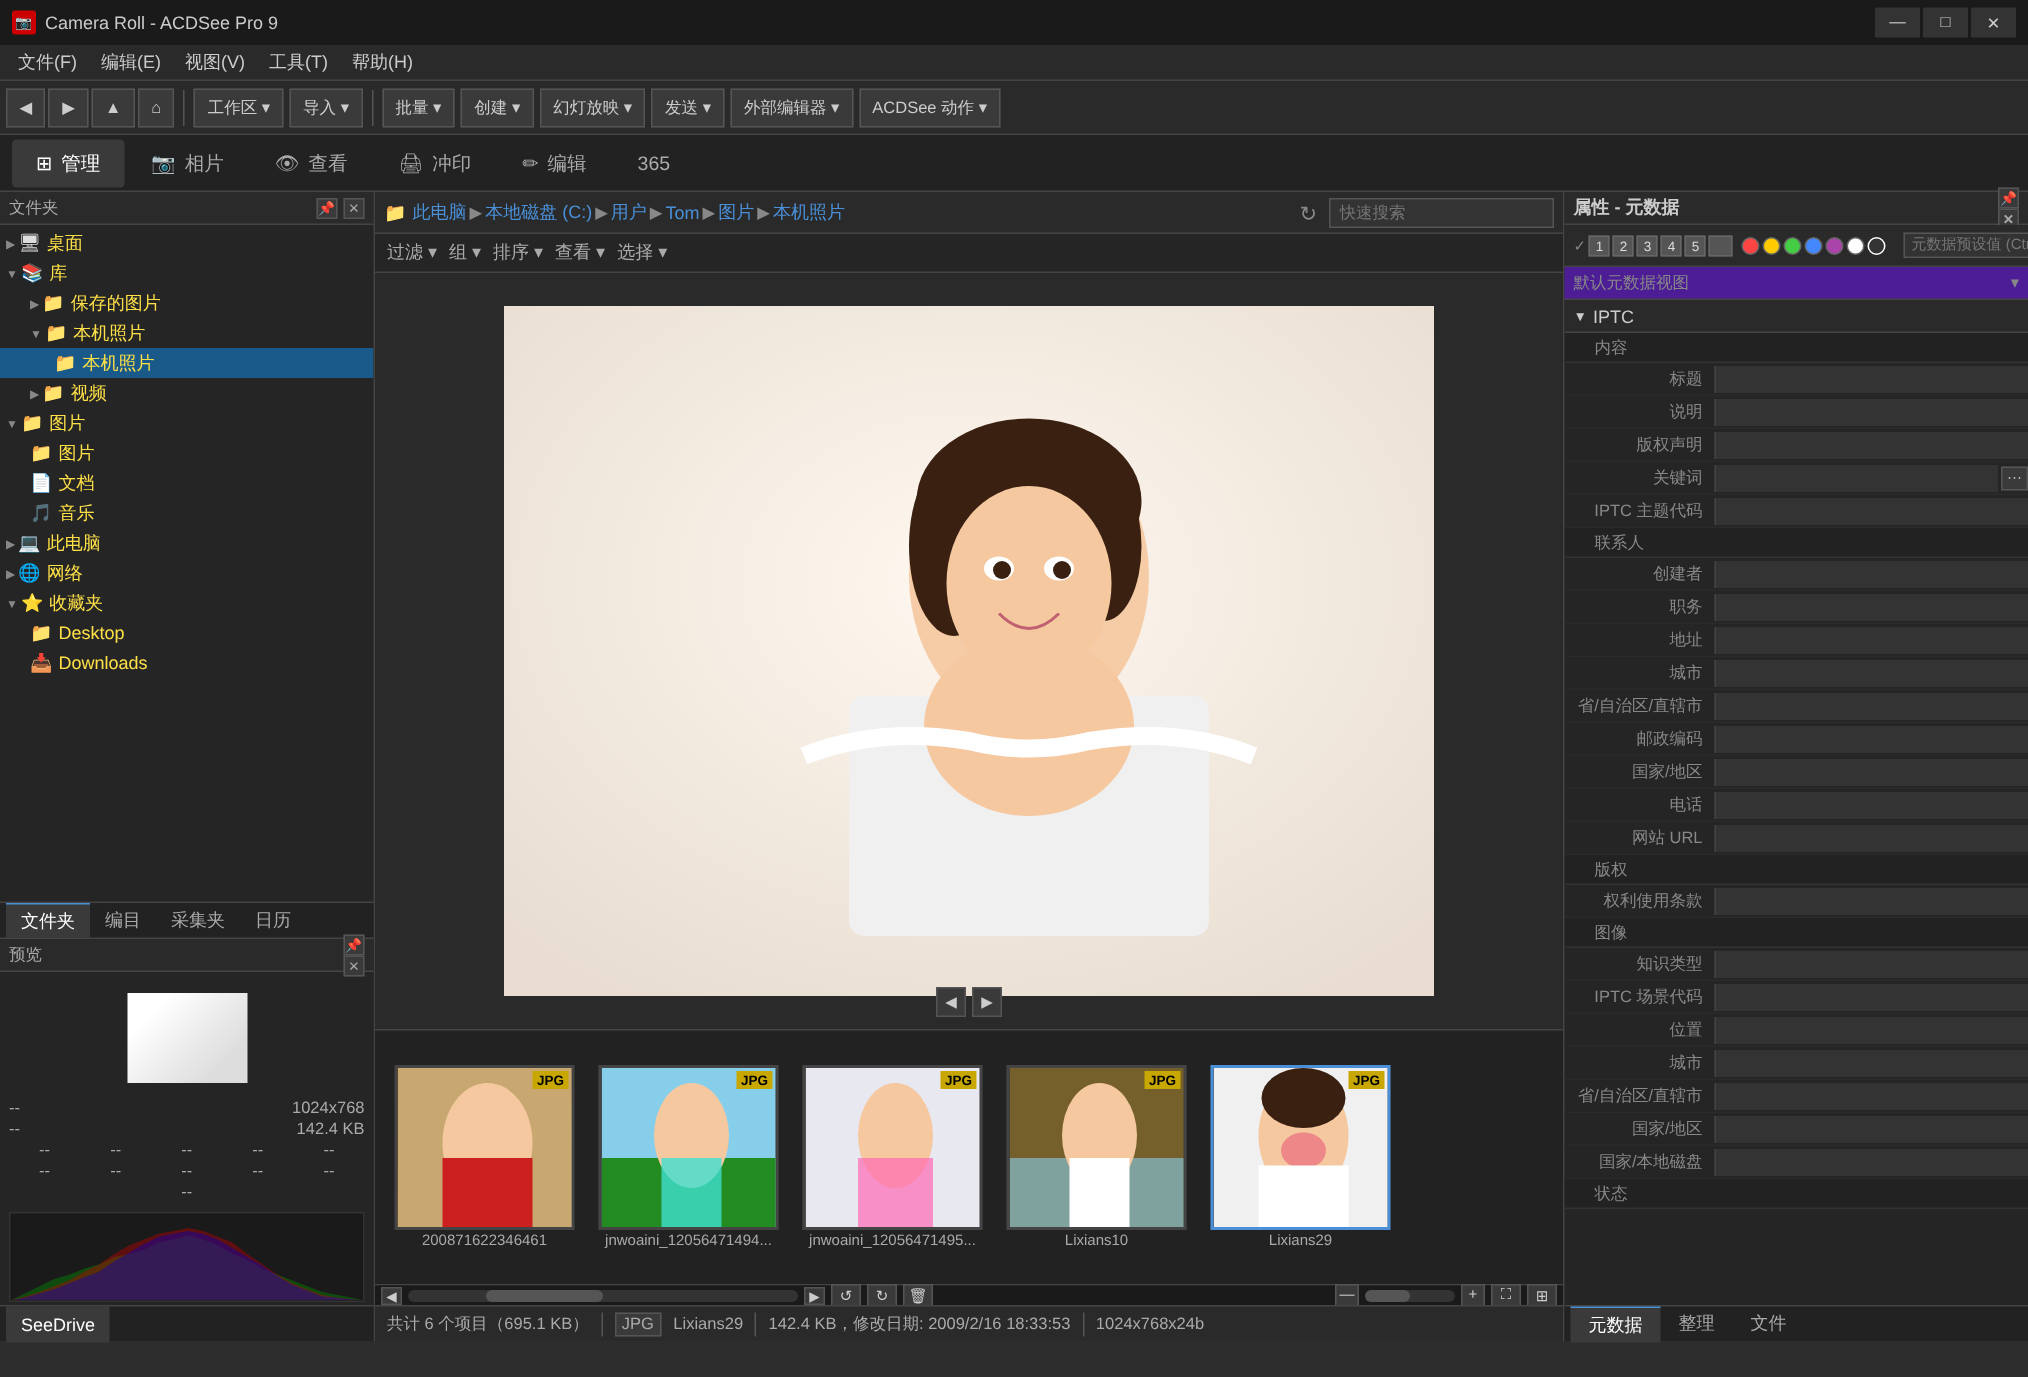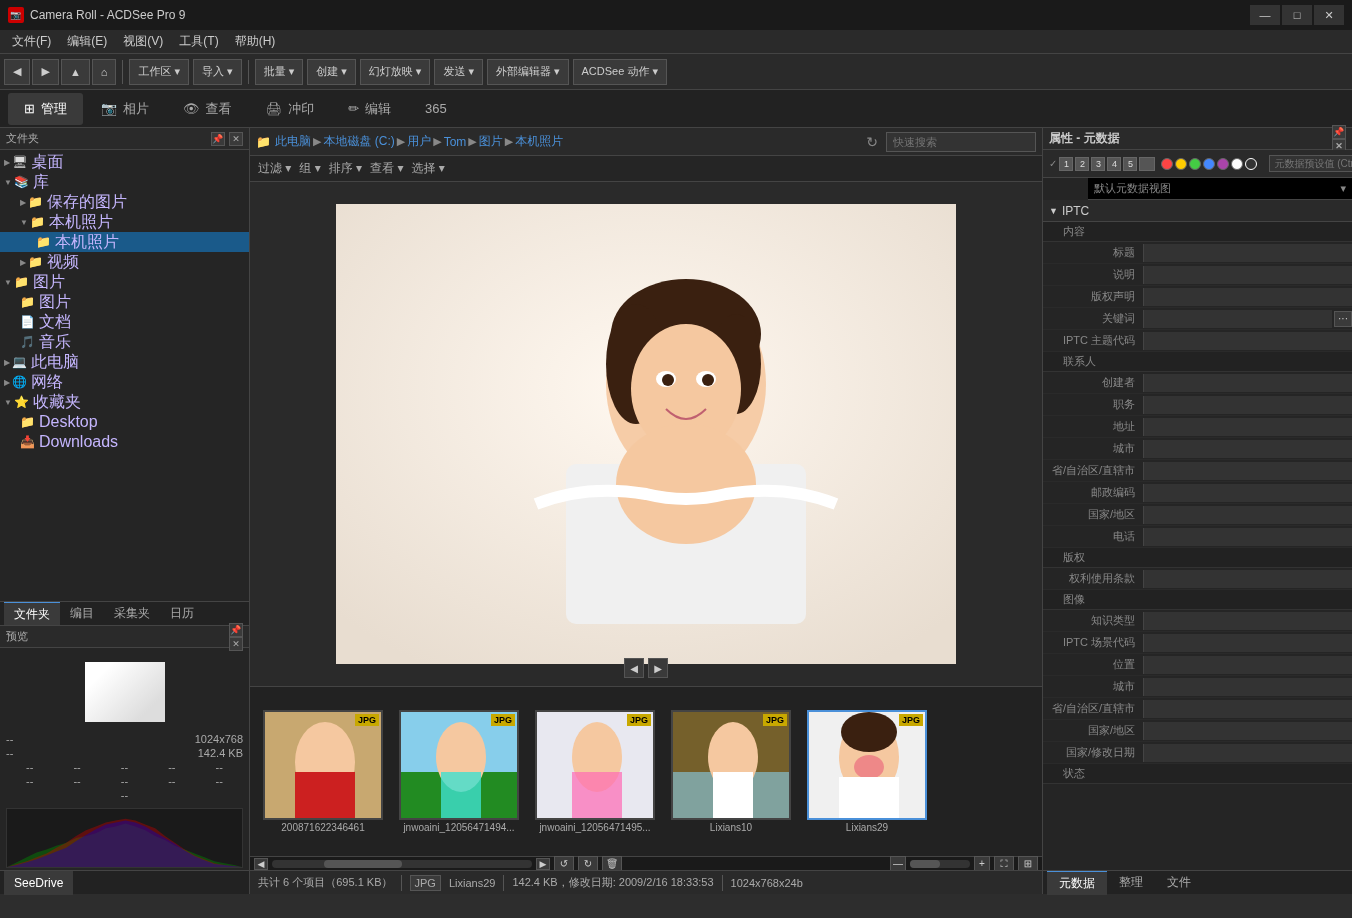--- a/index.html
+++ b/index.html
@@ -35,21 +35,21 @@
     #left-panel { width: 250px; background: #252525; border-right: 1px solid #444; display: flex; flex-direction: column; }
     .panel-header { background: #2a2a2a; height: 22px; display: flex; align-items: center; justify-content: space-between; padding: 0 6px; border-bottom: 1px solid #444; font-size: 11px; color: #aaa; }
     .panel-header .panel-controls { display: flex; gap: 4px; }
     .panel-ctrl { width: 14px; height: 14px; background: #3a3a3a; border: 1px solid #555; cursor: pointer; font-size: 9px; display: flex; align-items: center; justify-content: center; color: #aaa; }
 
     
     #filetree { flex: 1; overflow-y: auto; padding: 2px 0; }
     .tree-item { display: flex; align-items: center; padding: 2px 4px; cursor: pointer; height: 20px; }
     .tree-item.selected { background: #1a5a8a; }
     .tree-icon { margin-right: 4px; font-size: 12px; }
-    .tree-label { font-size: 16px; color: #c4b5fd; }
+    .tree-label { font-size: 12px; color: #fde047; }
     .tree-arrow { font-size: 8px; margin-right: 2px; color: #888; }
 
     
     #preview-panel { background: #252525; border-top: 1px solid #444; }
     #preview-header { background: #2a2a2a; height: 22px; display: flex; align-items: center; justify-content: space-between; padding: 0 6px; border-bottom: 1px solid #444; font-size: 11px; color: #aaa; }
     #preview-content { padding: 4px 6px; }
     .preview-row { display: flex; justify-content: space-between; padding: 1px 0; font-size: 11px; color: #aaa; }
     .preview-placeholder { height: 80px; display: flex; align-items: center; justify-content: center; }
 
     
@@ -103,21 +103,21 @@
     #right-header { background: #2a2a2a; height: 22px; display: flex; align-items: center; justify-content: space-between; padding: 0 6px; border-bottom: 1px solid #444; font-size: 12px; color: #ccc; font-weight: bold; }
     
     
     #metadata-toolbar { background: #2a2a2a; height: 28px; display: flex; align-items: center; padding: 0 6px; gap: 4px; border-bottom: 1px solid #444; }
     #metadata-toolbar .stars { display: flex; gap: 2px; }
     .star { width: 14px; height: 14px; background: #555; border: 1px solid #666; font-size: 9px; display: flex; align-items: center; justify-content: center; cursor: pointer; }
     .meta-colors { display: flex; gap: 2px; margin-left: 4px; }
     .color-dot { width: 12px; height: 12px; border-radius: 50%; cursor: pointer; border: 1px solid #666; }
     .meta-preset { flex: 1; background: #333; border: 1px solid #555; color: #aaa; font-size: 10px; padding: 2px 4px; }
     
-    #meta-view-selector { background: #000000; height: 22px; display: flex; align-items: center; padding: 0 6px; border-bottom: 1px solid #444; font-size: 11px; color: #888; justify-content: space-between; margin-left: 45px; }
+    #meta-view-selector { background: #4c1d95; height: 22px; display: flex; align-items: center; padding: 0 6px; border-bottom: 1px solid #444; font-size: 11px; color: #888; justify-content: space-between; }
 
     
     #iptc-section { flex: 1; overflow-y: auto; padding: 0; }
     .section-header { background: #2a2a2a; height: 22px; display: flex; align-items: center; padding: 0 6px; border-bottom: 1px solid #444; font-size: 12px; color: #ccc; cursor: pointer; }
     .section-header .arrow { margin-right: 4px; font-size: 9px; }
     .section-category { background: #222; height: 20px; display: flex; align-items: center; padding: 0 20px; border-bottom: 1px solid #333; font-size: 11px; color: #888; }
     .meta-row { display: flex; align-items: center; height: 22px; border-bottom: 1px solid #2a2a2a; }
     .meta-label { width: 100px; text-align: right; padding-right: 8px; font-size: 11px; color: #888; flex-shrink: 0; }
     .meta-value { flex: 1; background: #333; border: none; border-left: 1px solid #444; height: 18px; padding: 0 4px; font-size: 11px; color: #ccc; }
     .meta-value-btn { background: #3a3a3a; border: 1px solid #555; color: #ccc; font-size: 10px; padding: 0 3px; cursor: pointer; margin-left: 2px; height: 16px; }
@@ -630,20 +630,24 @@
         <input class="meta-value" type="text" style="">
       </div>
       <div class="meta-row">
         <span class="meta-label">国家/地区</span>
         <input class="meta-value" type="text" style="">
       </div>
       <div class="meta-row">
         <span class="meta-label">电话</span>
         <input class="meta-value" type="text" style="">
       </div>
+      <div class="meta-row">
+        <span class="meta-label">网站 URL</span>
+        <input class="meta-value" type="text" style="">
+      </div>
 
       <div class="section-category">
         <span>版权</span>
       </div>
       <div class="meta-row">
         <span class="meta-label">权利使用条款</span>
         <input class="meta-value" type="text" style="">
       </div>
 
       <div class="section-category">
@@ -667,21 +671,21 @@
       </div>
       <div class="meta-row">
         <span class="meta-label">省/自治区/直辖市</span>
         <input class="meta-value" type="text" style="">
       </div>
       <div class="meta-row">
         <span class="meta-label">国家/地区</span>
         <input class="meta-value" type="text" style="">
       </div>
       <div class="meta-row">
-        <span class="meta-label">国家/修改日期</span>
+        <span class="meta-label">国家/本地磁盘</span>
         <input class="meta-value" type="text" style="">
       </div>
 
       <div class="section-category">
         <span>状态</span>
       </div>
     </div>
 
     <div id="right-tabs">
       <span class="rtab active">元数据</span>

